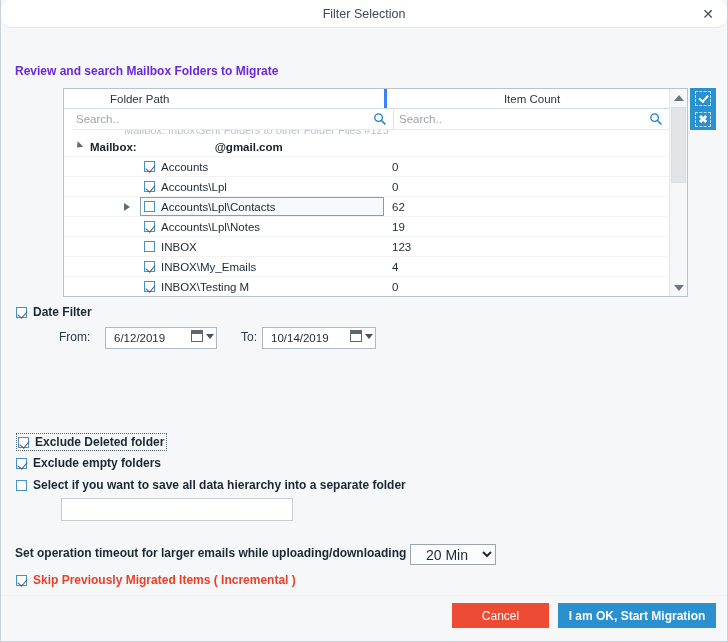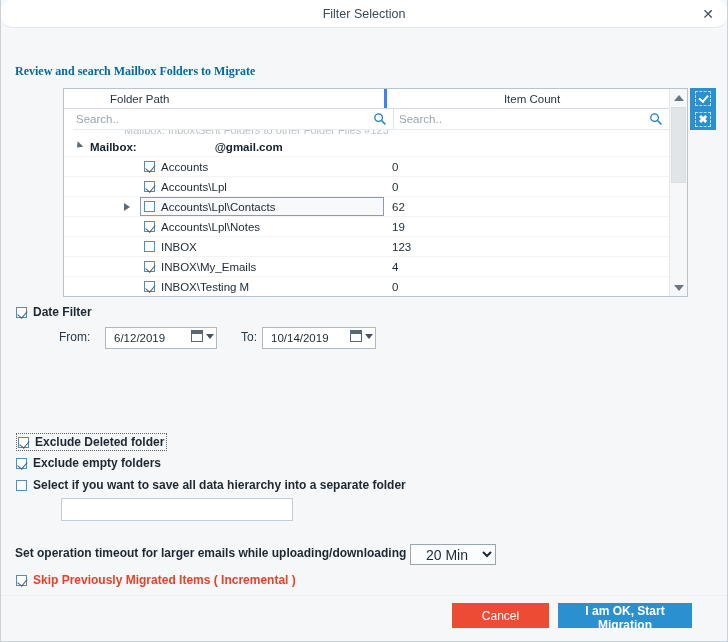--- a/index.html
+++ b/index.html
@@ -51,22 +51,21 @@
   #content {
     flex: 1 1 auto;
     position: relative;
     background: #f5f7f9;
   }
   #section-label {
     position: absolute;
     left: 14px; top: 36px;
     font-size: 12px;
     font-weight: bold;
-    color: #0369a1;
-    font-family: Liberation Serif, serif;
+    color: #6d28d9;
   }
   
   #grid-wrap {
     position: absolute;
     left: 62px; top: 60px;
     width: 625px; height: 209px;
     background: #ffffff;
     border: 1px solid #b9c3cc;
     display: flex;
   }
@@ -408,21 +407,21 @@
     top: 7px;
     height: 25px;
     border: none;
     color: #ffffff;
     font-size: 12px;
     font-weight: bold;
     font-family: "Liberation Sans", sans-serif;
     cursor: pointer;
   }
   #cancel-btn { left: 451px; width: 97px; background: #ee4b34; font-weight: normal; }
-  #start-btn  { left: 557px; width: 134px; background: #2b90d0; }
+  #start-btn  { left: 557px; width: 158px; background: #2b90d0; }
 </style>
 </head>
 <body>
 
 <div id="window">
 
   <div id="titlebar">
     <div id="title-text">Filter Selection</div>
     <div id="close-btn">✕</div>
   </div>

